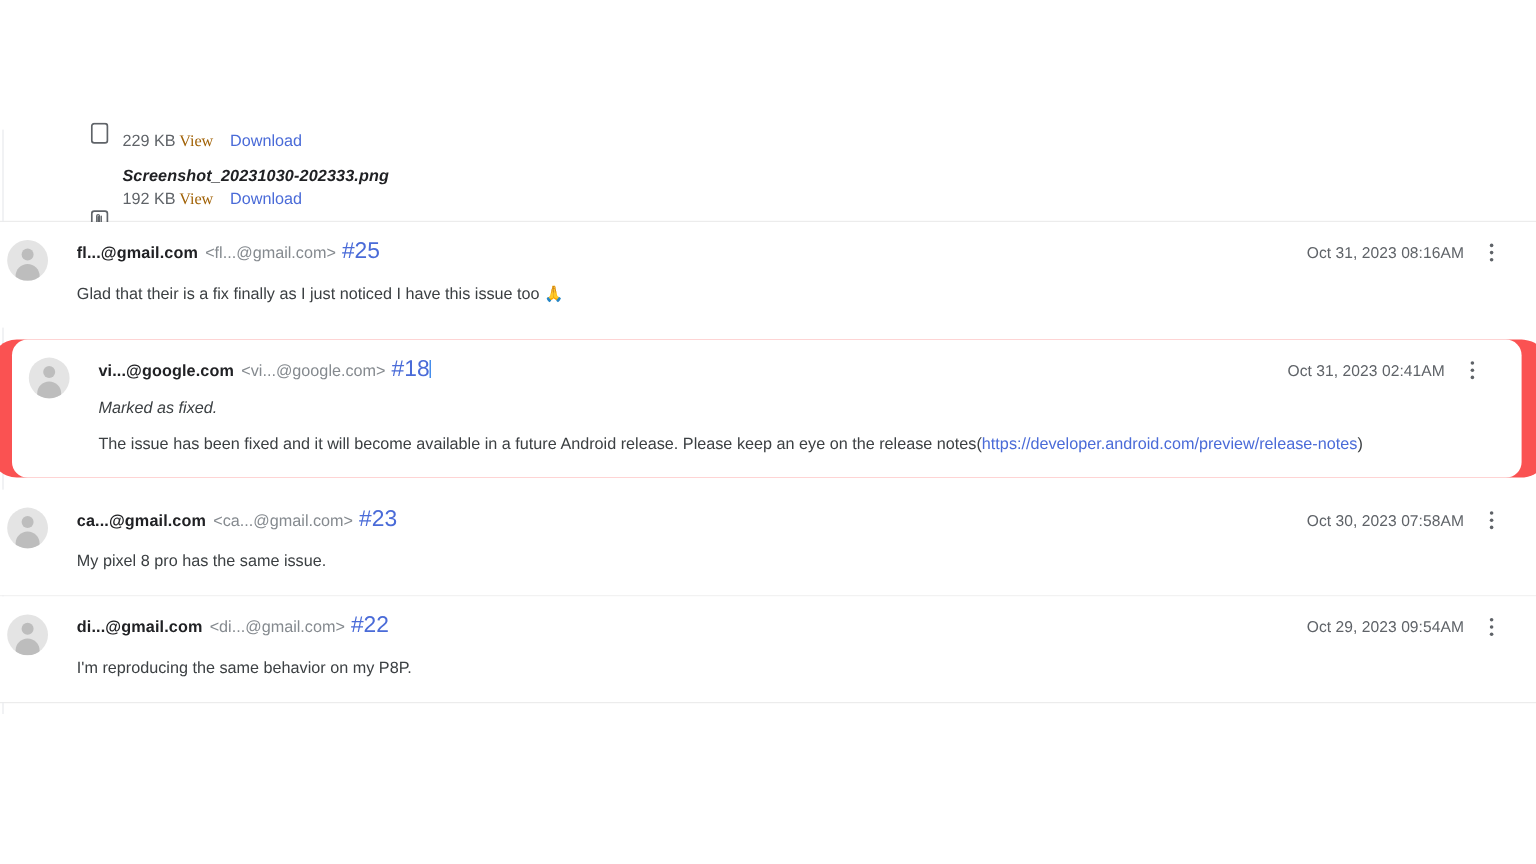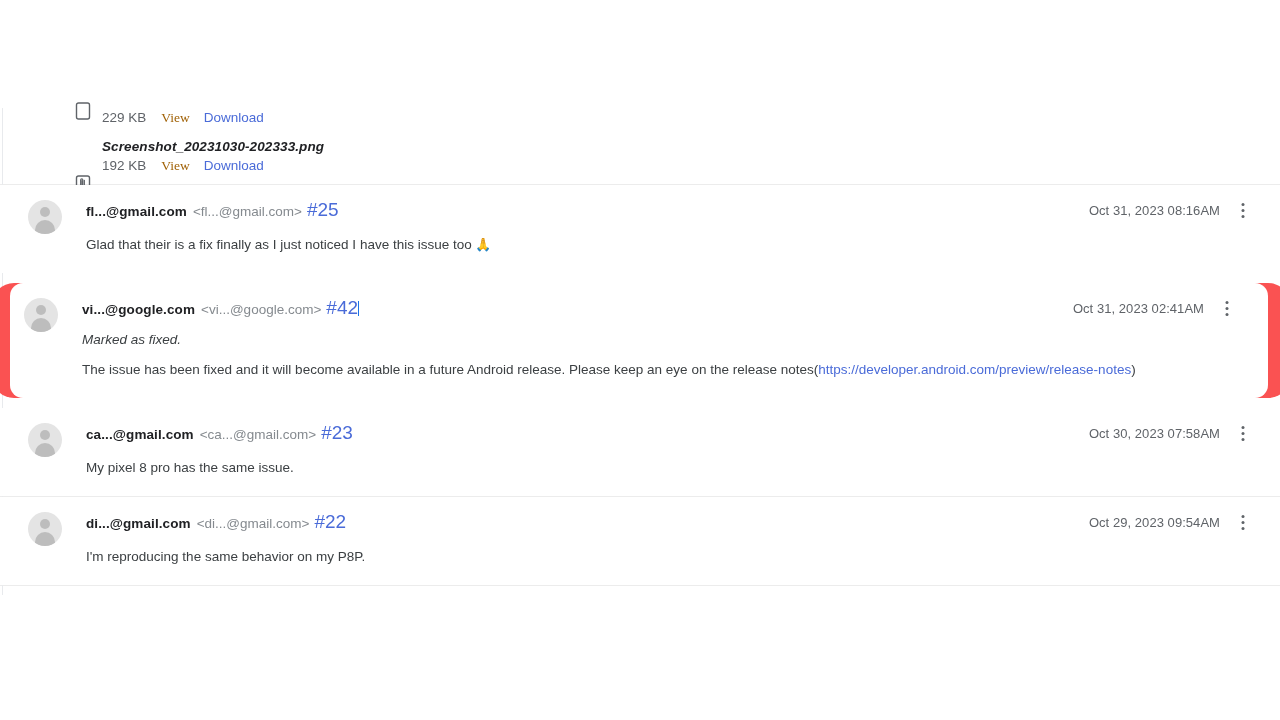--- a/index.html
+++ b/index.html
@@ -60,39 +60,39 @@
     font-style: italic;
   }
   .attach-meta {
     font-size: 13.5px;
     color: #5f6368;
     line-height: 20px;
     display: flex;
     align-items: center;
     gap: 0;
   }
-  .attach-size { color: #5f6368; margin-right: 15px; }
+  .attach-size { color: #5f6368; margin-right: 3px; }
   .attach-link {
     color: #4a6bd8;
     margin-right: 14px;
     cursor: pointer;
   }
   .attach-link.purple { color: #a16207; font-family: Liberation Serif, serif; }
 
   
   .divider {
     height: 1px;
     background: #ececec;
     margin: 0;
   }
 
   
   .comment {
     position: relative;
-    padding: 14px 28px 18px 28px;
+    padding: 14px 28px 18px 6px;
     background: #ffffff;
   }
   .comment-inner {
     position: relative;
     padding-left: 58px;
   }
   .avatar {
     position: absolute;
     left: 0px; top: 1px;
     width: 34px; height: 34px;
@@ -291,21 +291,21 @@
       <div class="ring"></div>
       <div class="card">
         <div class="comment-inner">
           <div class="avatar">
             <span class="head"></span>
               <span class="body"></span>
           </div>
           <div class="chead">
             <span class="author">vi...@google.com</span>
             <span class="email">&lt;vi...@google.com&gt;</span>
-            <span class="cnum">#42</span>
+            <span class="cnum">#18</span>
             <span class="caret"></span>
             <div class="cmeta">
               <span class="timestamp">Oct 31, 2023 02:41AM</span>
               <span class="kebab">
                   <i></i>
                   <i></i>
                   <i></i>
                 </span>
             </div>
           </div>

